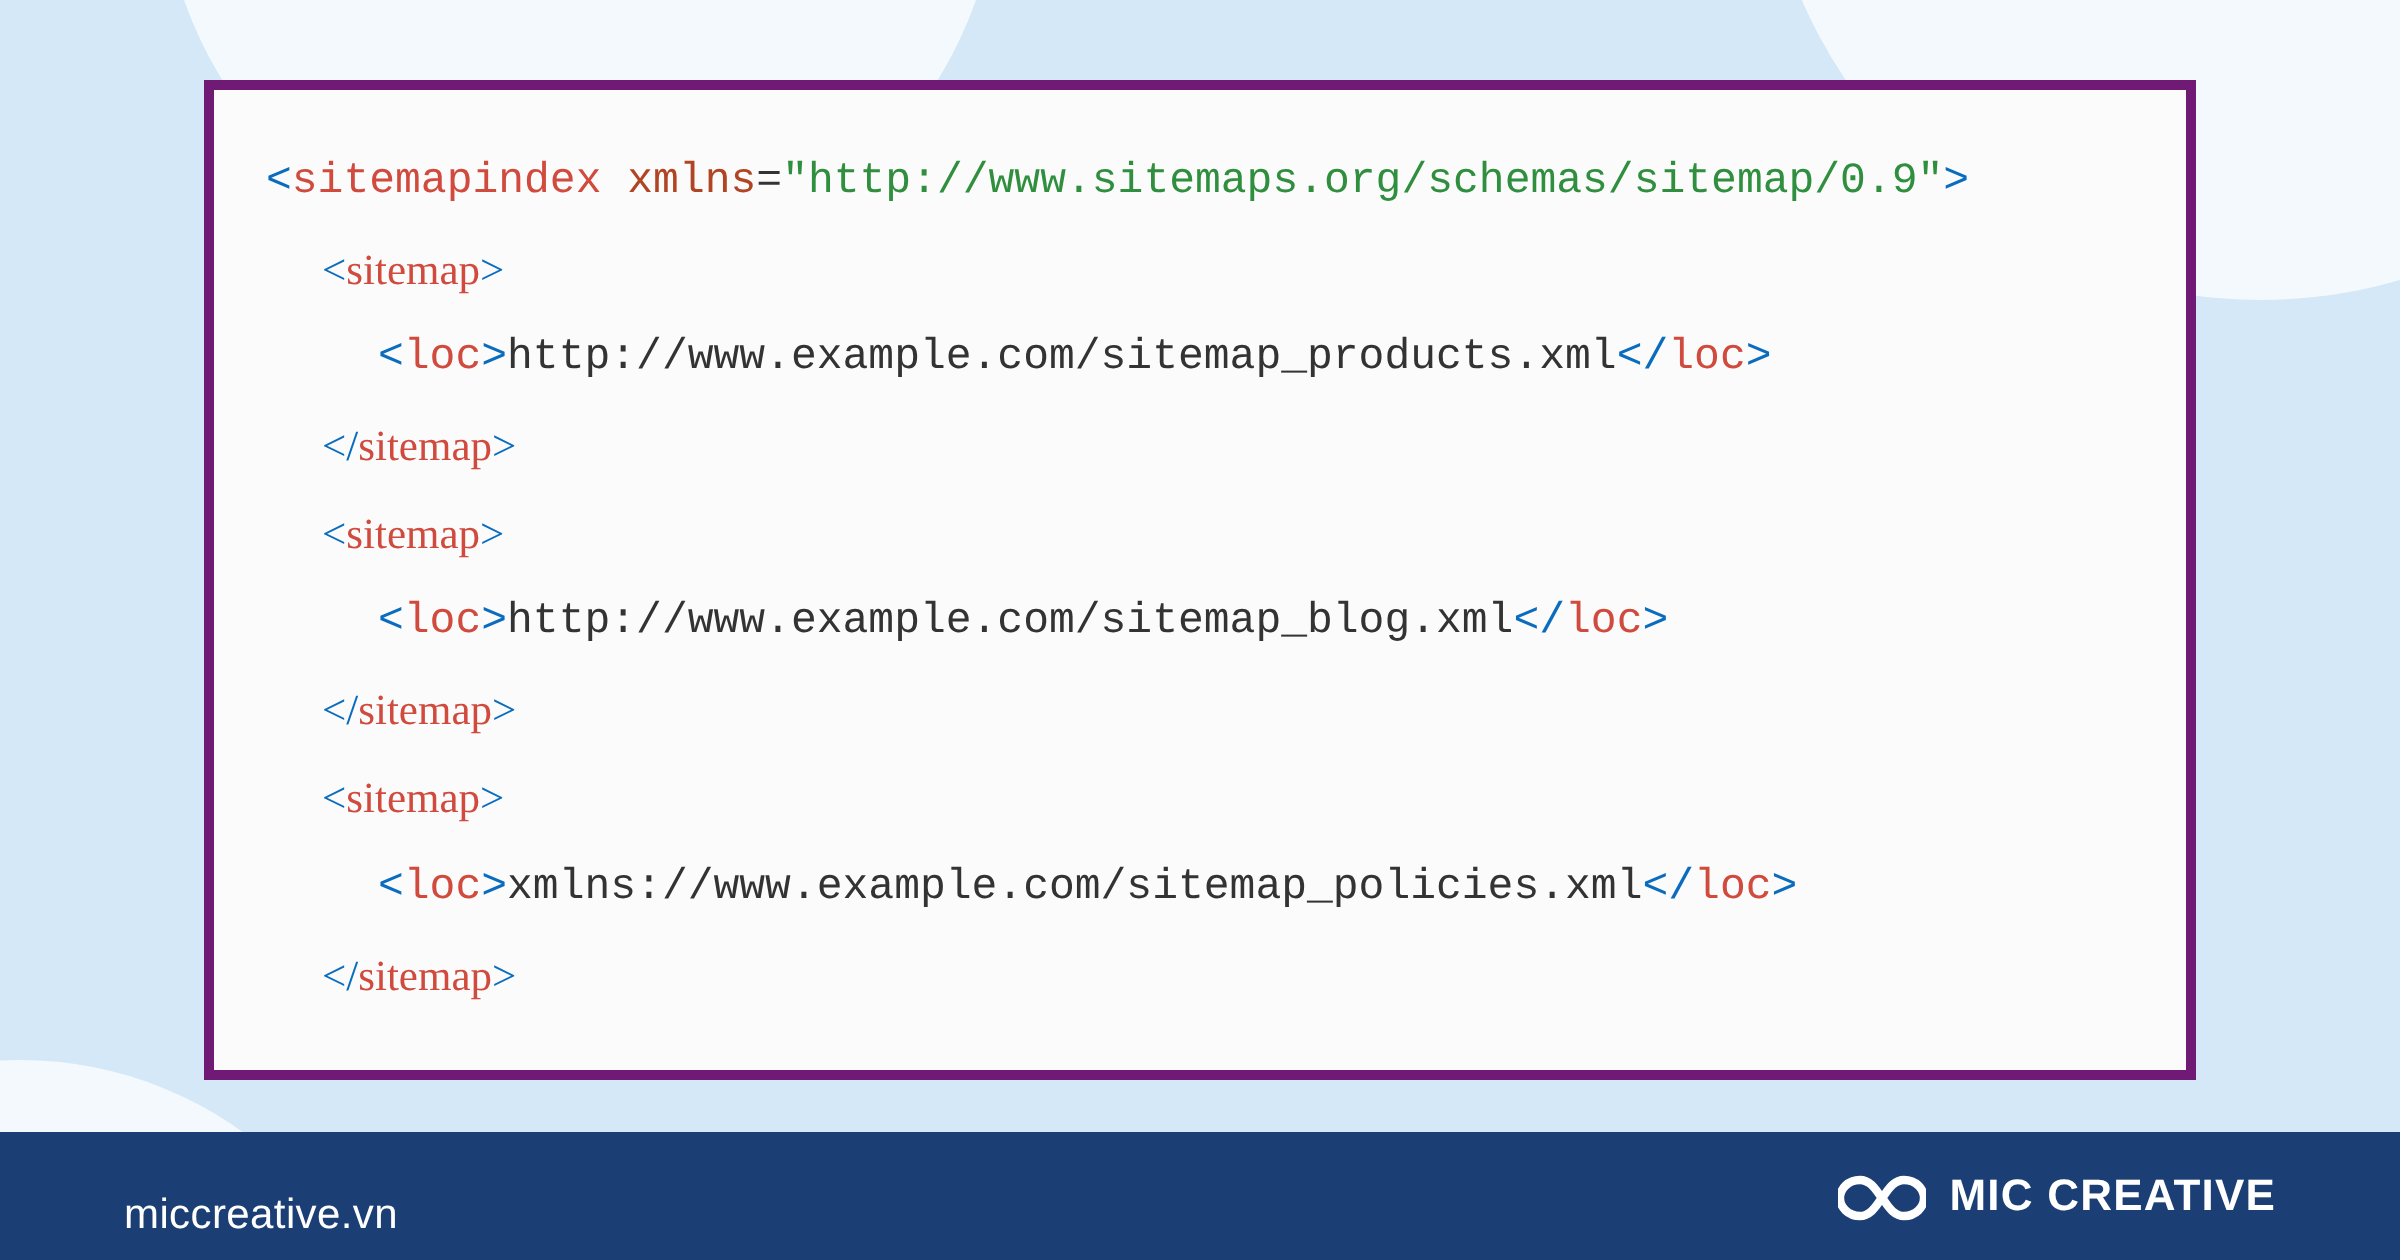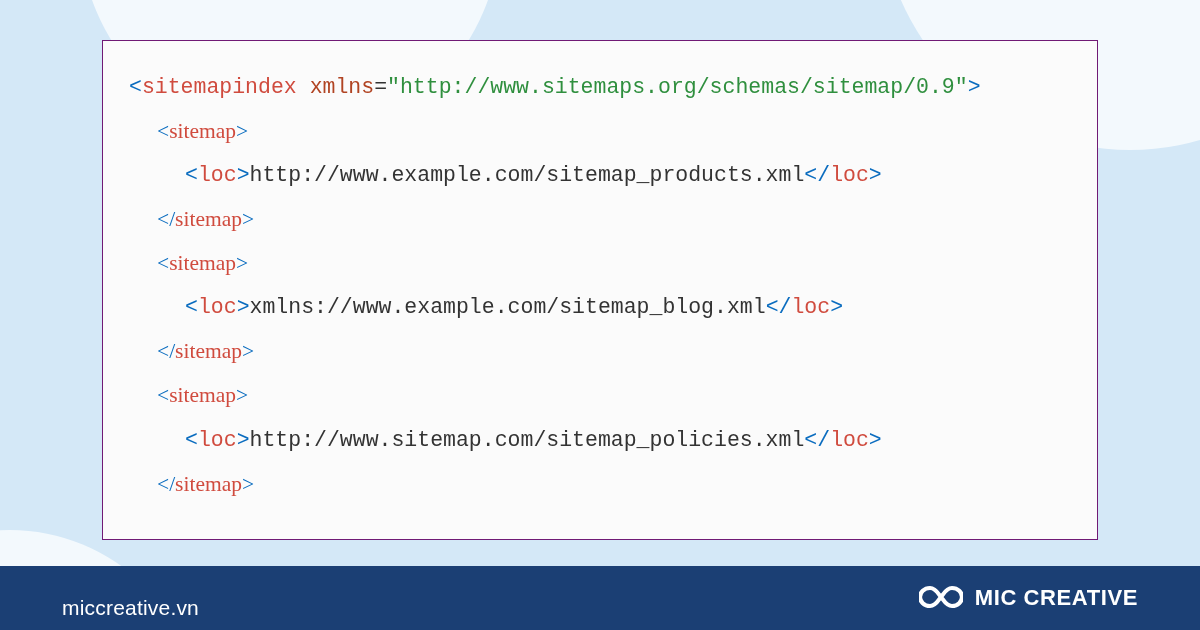--- a/index.html
+++ b/index.html
@@ -38,21 +38,21 @@
       bottom: -280px;
       left: -180px;
     }
     .code-card {
       position: absolute;
       top: 40px;
       left: 102px;
       right: 102px;
       bottom: 90px;
       background: #fbfbfb;
-      border: 1px solid #701a75;
+      border: 5px solid #701a75;
       padding: 24px 26px;
       font-size: 21.5px;
       line-height: 2.05;
       color: #333;
       overflow: hidden;
     }
     .footer-bar {
       position: absolute;
       left: 0;
       right: 0;
@@ -67,21 +67,21 @@
     .footer-domain {
       color: #ffffff;
       font-family: "Segoe UI", Arial, sans-serif;
       font-size: 21px;
       font-weight: 400;
       letter-spacing: 0.2px;
       margin-top: 20px;
     }
     .brand {
       display: flex;
-      align-items: flex-start;
+      align-items: flex-end;
       gap: 12px;
     }
     .brand-text {
       color: #ffffff;
       font-family: "Segoe UI", Arial, sans-serif;
       font-weight: 700;
       font-size: 22px;
       letter-spacing: 0.6px;
     }
     .brand-icon svg { display: block; }
@@ -104,25 +104,25 @@
 
 <div class="code-card">
 
   <div class="code-line"><span class="tok-bracket">&lt;</span><span class="tok-tag">sitemapindex</span> <span class="tok-attr">xmlns</span><span class="tok-eq">=</span><span class="tok-string">"http://www.sitemaps.org/schemas/sitemap/0.9"</span><span class="tok-bracket">&gt;</span></div>
 
   <div class="code-line indent1"><span class="tok-bracket">&lt;</span><span class="tok-tag">sitemap</span><span class="tok-bracket">&gt;</span></div>
   <div class="code-line indent2"><span class="tok-bracket">&lt;</span><span class="tok-tag">loc</span><span class="tok-bracket">&gt;</span><span class="tok-text">http://www.example.com/sitemap_products.xml</span><span class="tok-bracket">&lt;/</span><span class="tok-tag">loc</span><span class="tok-bracket">&gt;</span></div>
   <div class="code-line indent1"><span class="tok-bracket">&lt;/</span><span class="tok-tag">sitemap</span><span class="tok-bracket">&gt;</span></div>
 
   <div class="code-line indent1"><span class="tok-bracket">&lt;</span><span class="tok-tag">sitemap</span><span class="tok-bracket">&gt;</span></div>
-  <div class="code-line indent2"><span class="tok-bracket">&lt;</span><span class="tok-tag">loc</span><span class="tok-bracket">&gt;</span><span class="tok-text">xmlns://www.example.com/sitemap_blog.xml</span><span class="tok-bracket">&lt;/</span><span class="tok-tag">loc</span><span class="tok-bracket">&gt;</span></div>
+  <div class="code-line indent2"><span class="tok-bracket">&lt;</span><span class="tok-tag">loc</span><span class="tok-bracket">&gt;</span><span class="tok-text">http://www.example.com/sitemap_blog.xml</span><span class="tok-bracket">&lt;/</span><span class="tok-tag">loc</span><span class="tok-bracket">&gt;</span></div>
   <div class="code-line indent1"><span class="tok-bracket">&lt;/</span><span class="tok-tag">sitemap</span><span class="tok-bracket">&gt;</span></div>
 
   <div class="code-line indent1"><span class="tok-bracket">&lt;</span><span class="tok-tag">sitemap</span><span class="tok-bracket">&gt;</span></div>
-  <div class="code-line indent2"><span class="tok-bracket">&lt;</span><span class="tok-tag">loc</span><span class="tok-bracket">&gt;</span><span class="tok-text">http://www.sitemap.com/sitemap_policies.xml</span><span class="tok-bracket">&lt;/</span><span class="tok-tag">loc</span><span class="tok-bracket">&gt;</span></div>
+  <div class="code-line indent2"><span class="tok-bracket">&lt;</span><span class="tok-tag">loc</span><span class="tok-bracket">&gt;</span><span class="tok-text">xmlns://www.example.com/sitemap_policies.xml</span><span class="tok-bracket">&lt;/</span><span class="tok-tag">loc</span><span class="tok-bracket">&gt;</span></div>
   <div class="code-line indent1"><span class="tok-bracket">&lt;/</span><span class="tok-tag">sitemap</span><span class="tok-bracket">&gt;</span></div>
 
 </div>
 
 <div class="footer-bar">
   <div class="footer-domain">miccreative.vn</div>
   <div class="brand">
     <span class="brand-icon">
       <svg width="44" height="24" viewBox="0 0 44 24">
         <path d="M11 3 C5 3 1 7.5 1 12 C1 16.5 5 21 11 21 C17 21 20 14 22 12 C24 10 27 3 33 3 C39 3 43 7.5 43 12 C43 16.5 39 21 33 21 C27 21 24 14 22 12 C20 10 17 3 11 3 Z" fill="none" stroke="#ffffff" stroke-width="4.2" stroke-linecap="round"></path>

